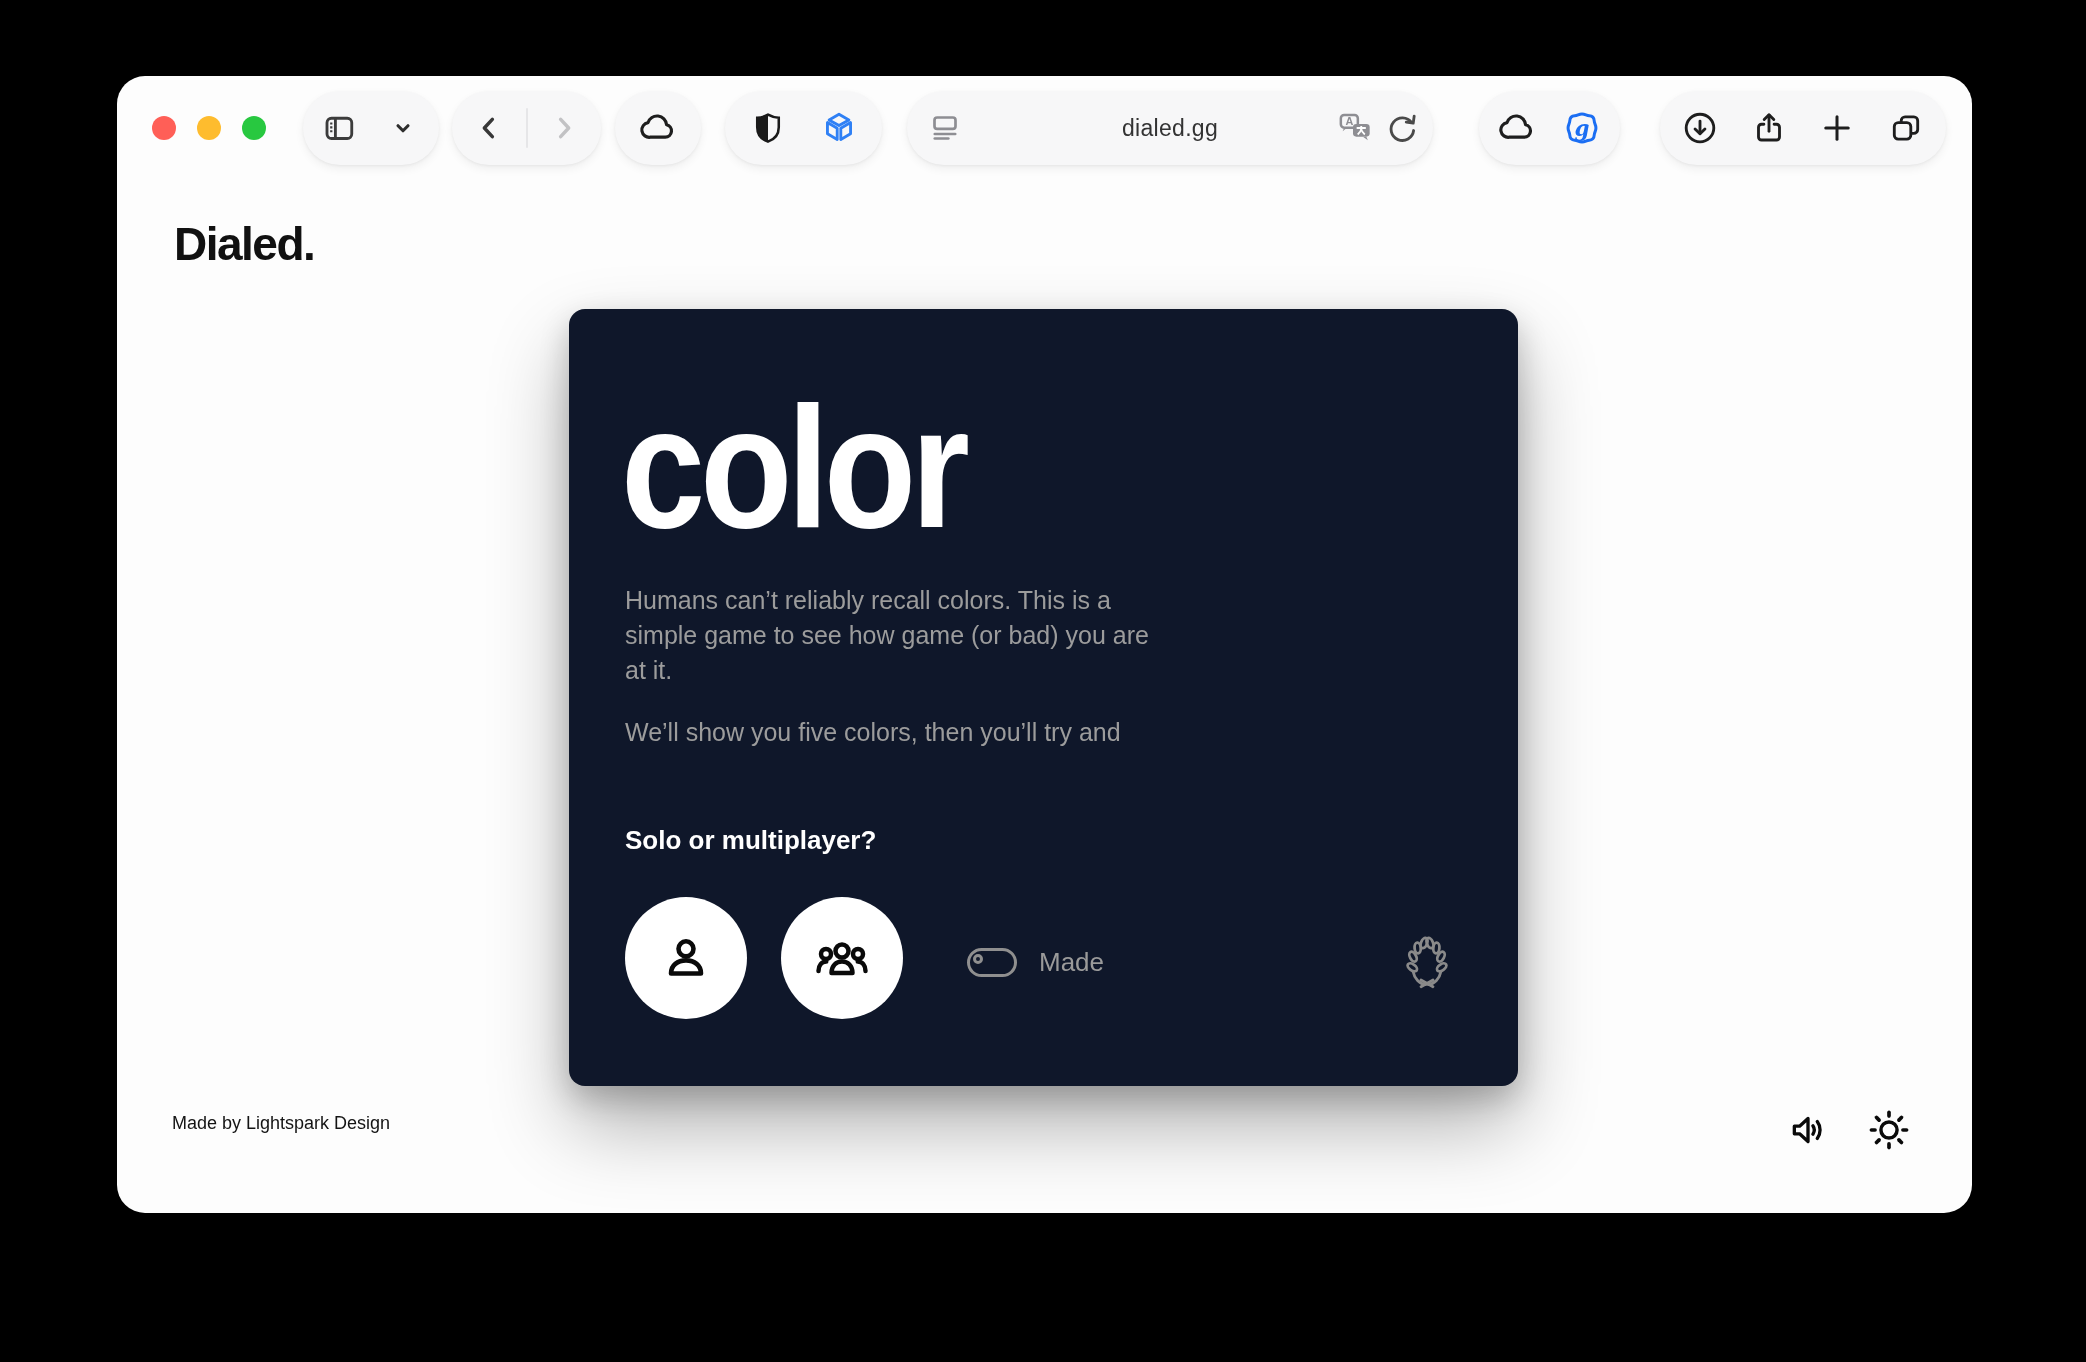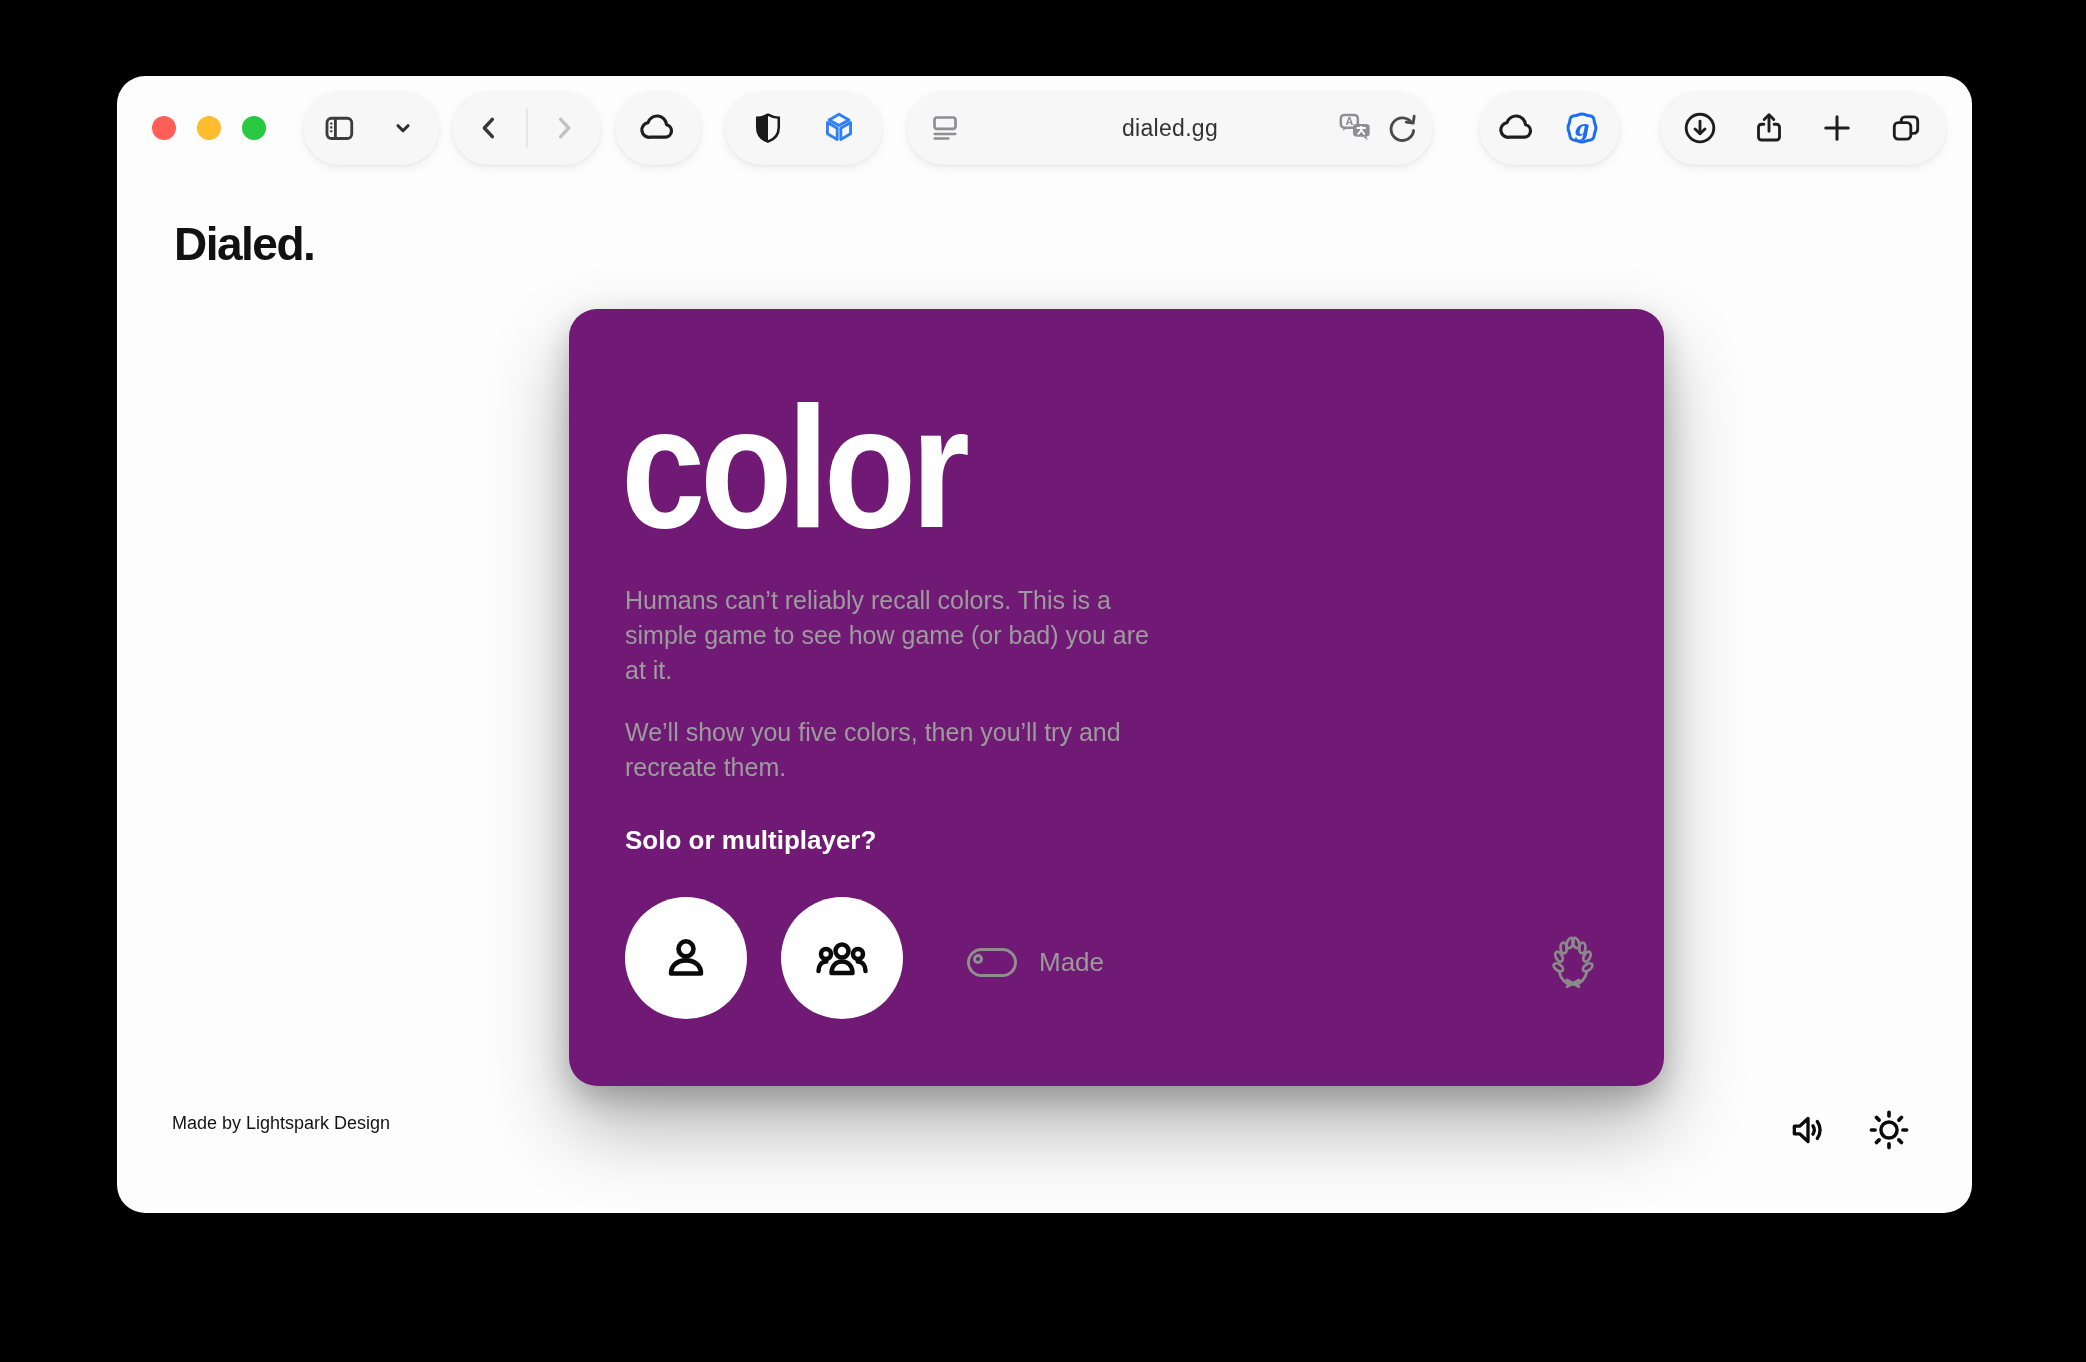--- a/index.html
+++ b/index.html
@@ -37,22 +37,22 @@
     position:absolute; left:47px; top:141px; font-size:46px; font-weight:700;
     letter-spacing:-1.5px; color:#111; cursor:pointer;margin-left:10px;
   }
   .footer-credit {
     position:absolute; left:55px; top:1037px; font-size:18px; font-weight:500; color:#141414;
   }
   .corner-btn { position:absolute; width:46px; height:46px; display:flex; align-items:center; justify-content:center; cursor:pointer; }
 
   
   .card {
-    position:absolute; left:452px; top:233px; width:1095px; height:777px;
-    background:#701a75; border-radius:28px;
+    position:absolute; left:452px; top:233px; width:949px; height:777px;
+    background:#0f172a; border-radius:16px;
     box-shadow:0 40px 80px rgba(0,0,0,.30), 0 12px 30px rgba(0,0,0,.20);
   }
   .card-title {
     position:absolute; left:52px; top:72px; color:#fff; font-size:172px; font-weight:700;
     letter-spacing:-6px; line-height:1; transform:scaleX(.88); transform-origin:left top; white-space:nowrap;
   }
   .card-par { position:absolute; left:56px; font-size:25px; line-height:35px; color:#9c9c9c; }
   .p1 { top:274px; }
   .p2 { top:406px; }
   .card-question { position:absolute; left:56px; top:516px; font-size:26px; font-weight:700; color:#fff; }
@@ -225,21 +225,20 @@
       <div class="card-title">color</div>
 
       <div class="card-par p1">
         <div>Humans can’t reliably recall colors. This is a</div>
         <div>simple game to see how game (or bad) you are</div>
         <div>at it.</div>
       </div>
 
       <div class="card-par p2">
         <div>We’ll show you five colors, then you’ll try and</div>
-        <div>recreate them.</div>
       </div>
 
       <div class="card-question">Solo or multiplayer?</div>
 
       <button class="mode-btn solo">
         <svg width="58" height="58" viewBox="0 0 24 24" fill="none" stroke="#0a0a0a" stroke-width="1.9" stroke-linecap="round">
           <circle cx="12" cy="8.2" r="3.1"></circle>
           <path d="M5.8 18.4 c0-3.4 2.7-5.4 6.2-5.4 s6.2 2 6.2 5.4 Z" stroke-linejoin="round"></path>
         </svg>
       </button>

